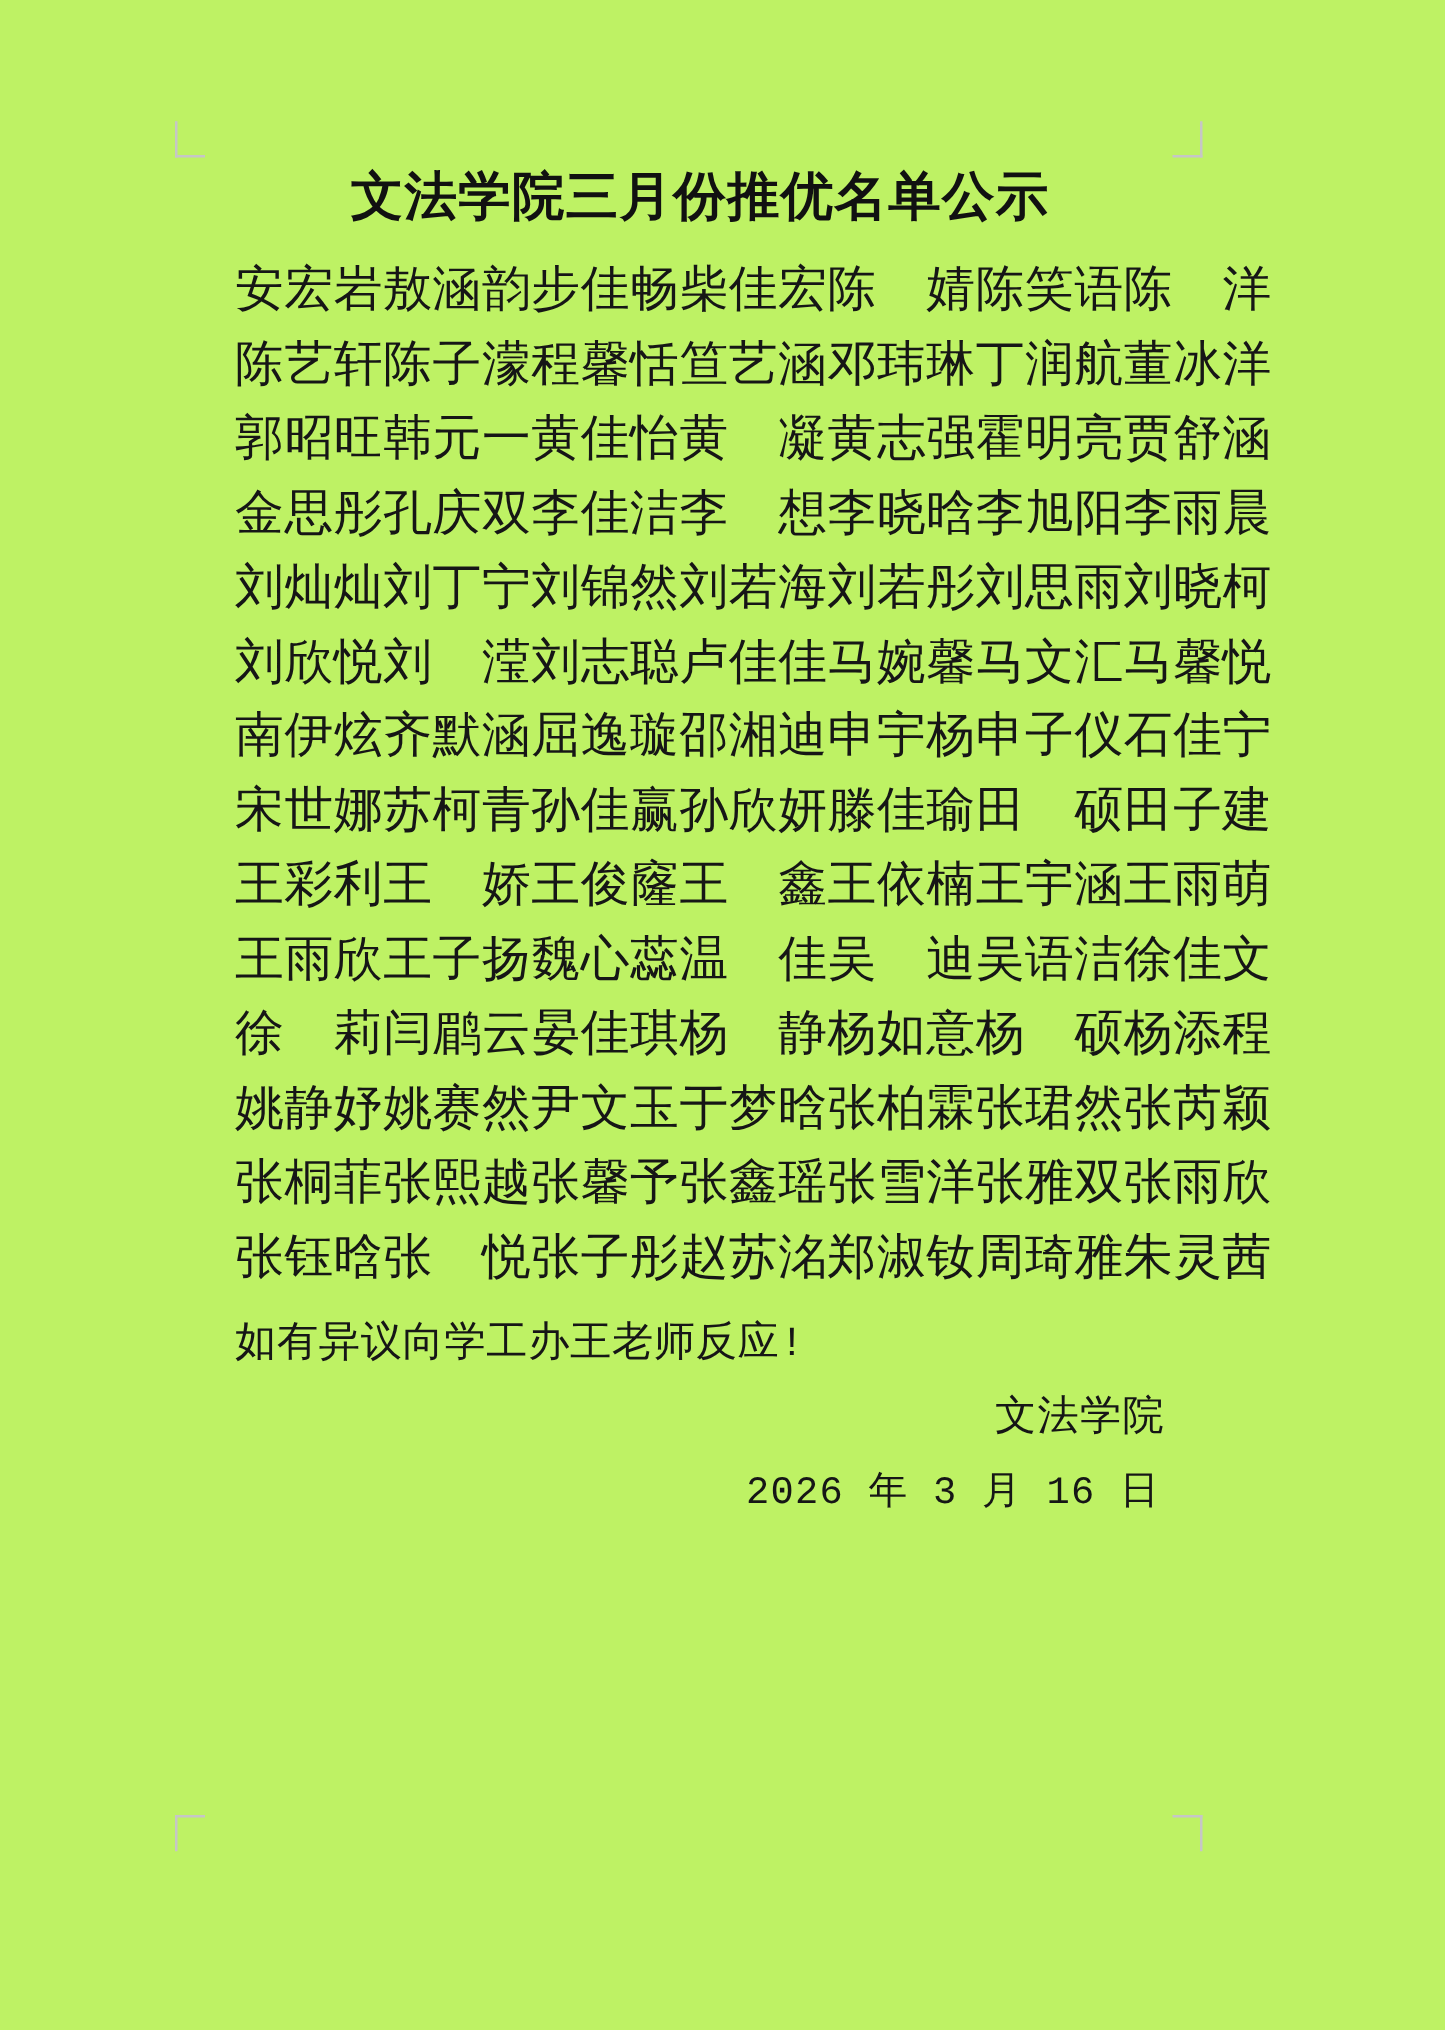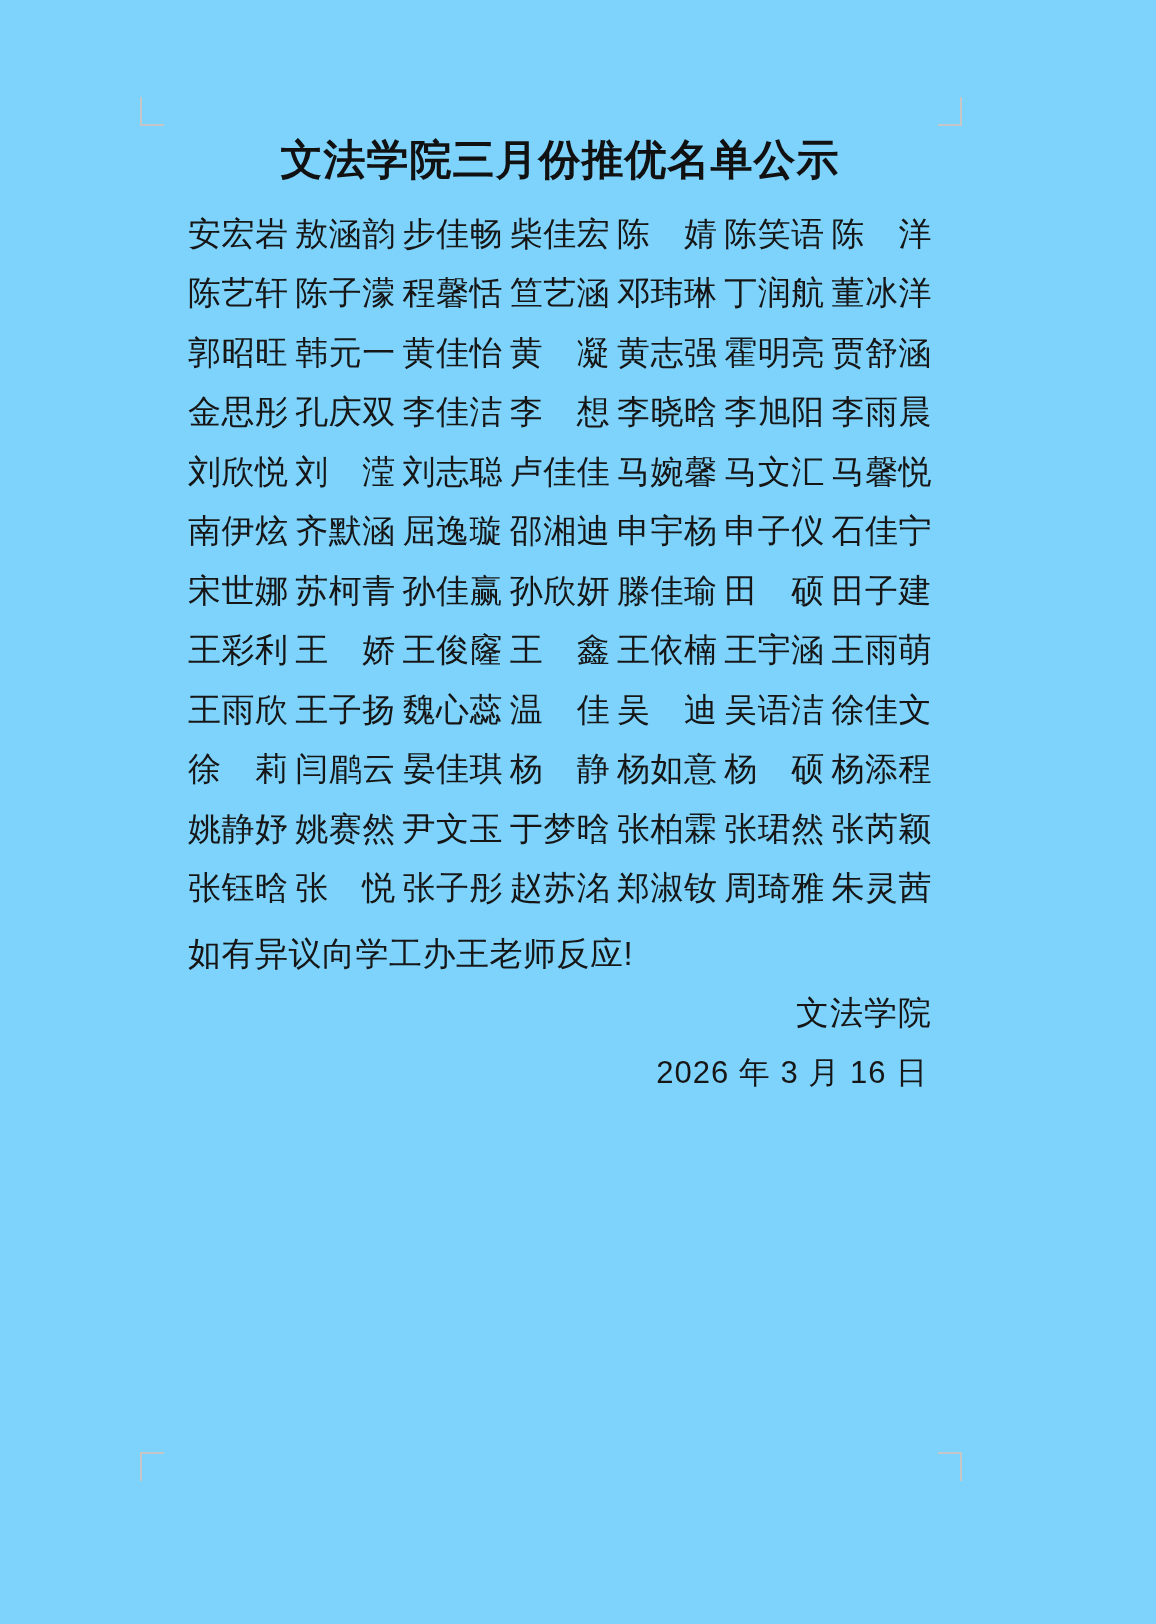--- a/index.html
+++ b/index.html
@@ -1,34 +1,34 @@
 <!DOCTYPE html>
 <html><head>
 <meta charset="utf-8">
 <style>
   html,body{margin:0;padding:0;background:#f2f2f2;}
   .page{
     position:relative;
     width:1156px;height:1624px;
-    background:#7dd3fc;
-    font-family:Liberation Sans, sans-serif;
+    background:#bef264;
+    font-family:Liberation Mono, monospace;
     color:#161616;
     overflow:hidden;
   }
   .content{
     position:absolute;left:188px;top:136px;width:744px;
   }
   .title{
     font-size:42px;font-weight:700;text-align:center;
     margin:0 0 20px 0;line-height:1.15;letter-spacing:1px;
     color:#111;
   }
   .name-row{
-    display:flex;justify-content:space-between;align-items:center;
-    height:59.5px;font-size:33px;letter-spacing:0.5px;
+    display:flex;justify-content:space-between;
+    height:59.5px;font-size:39px;letter-spacing:0.5px;
   }
   .person{white-space:pre;}
   .footer-notice{
     display:flex;align-items:center;height:59.5px;
     font-size:33px;margin-top:6px;letter-spacing:0.5px;
   }
   .signature{
     display:flex;align-items:center;justify-content:flex-end;
     height:59.5px;font-size:33px;letter-spacing:1px;
   }
@@ -87,20 +87,29 @@
         <div class="name-row">
           <span class="person">金思彤</span>
           <span class="person">孔庆双</span>
           <span class="person">李佳洁</span>
           <span class="person">李　想</span>
           <span class="person">李晓晗</span>
           <span class="person">李旭阳</span>
           <span class="person">李雨晨</span>
         </div>
         <div class="name-row">
+          <span class="person">刘灿灿</span>
+          <span class="person">刘丁宁</span>
+          <span class="person">刘锦然</span>
+          <span class="person">刘若海</span>
+          <span class="person">刘若彤</span>
+          <span class="person">刘思雨</span>
+          <span class="person">刘晓柯</span>
+        </div>
+        <div class="name-row">
           <span class="person">刘欣悦</span>
           <span class="person">刘　滢</span>
           <span class="person">刘志聪</span>
           <span class="person">卢佳佳</span>
           <span class="person">马婉馨</span>
           <span class="person">马文汇</span>
           <span class="person">马馨悦</span>
         </div>
         <div class="name-row">
           <span class="person">南伊炫</span>
@@ -150,20 +159,29 @@
         <div class="name-row">
           <span class="person">姚静妤</span>
           <span class="person">姚赛然</span>
           <span class="person">尹文玉</span>
           <span class="person">于梦晗</span>
           <span class="person">张柏霖</span>
           <span class="person">张珺然</span>
           <span class="person">张芮颖</span>
         </div>
         <div class="name-row">
+          <span class="person">张桐菲</span>
+          <span class="person">张熙越</span>
+          <span class="person">张馨予</span>
+          <span class="person">张鑫瑶</span>
+          <span class="person">张雪洋</span>
+          <span class="person">张雅双</span>
+          <span class="person">张雨欣</span>
+        </div>
+        <div class="name-row">
           <span class="person">张钰晗</span>
           <span class="person">张　悦</span>
           <span class="person">张子彤</span>
           <span class="person">赵苏洺</span>
           <span class="person">郑淑钕</span>
           <span class="person">周琦雅</span>
           <span class="person">朱灵茜</span>
         </div>
       </div>
 

